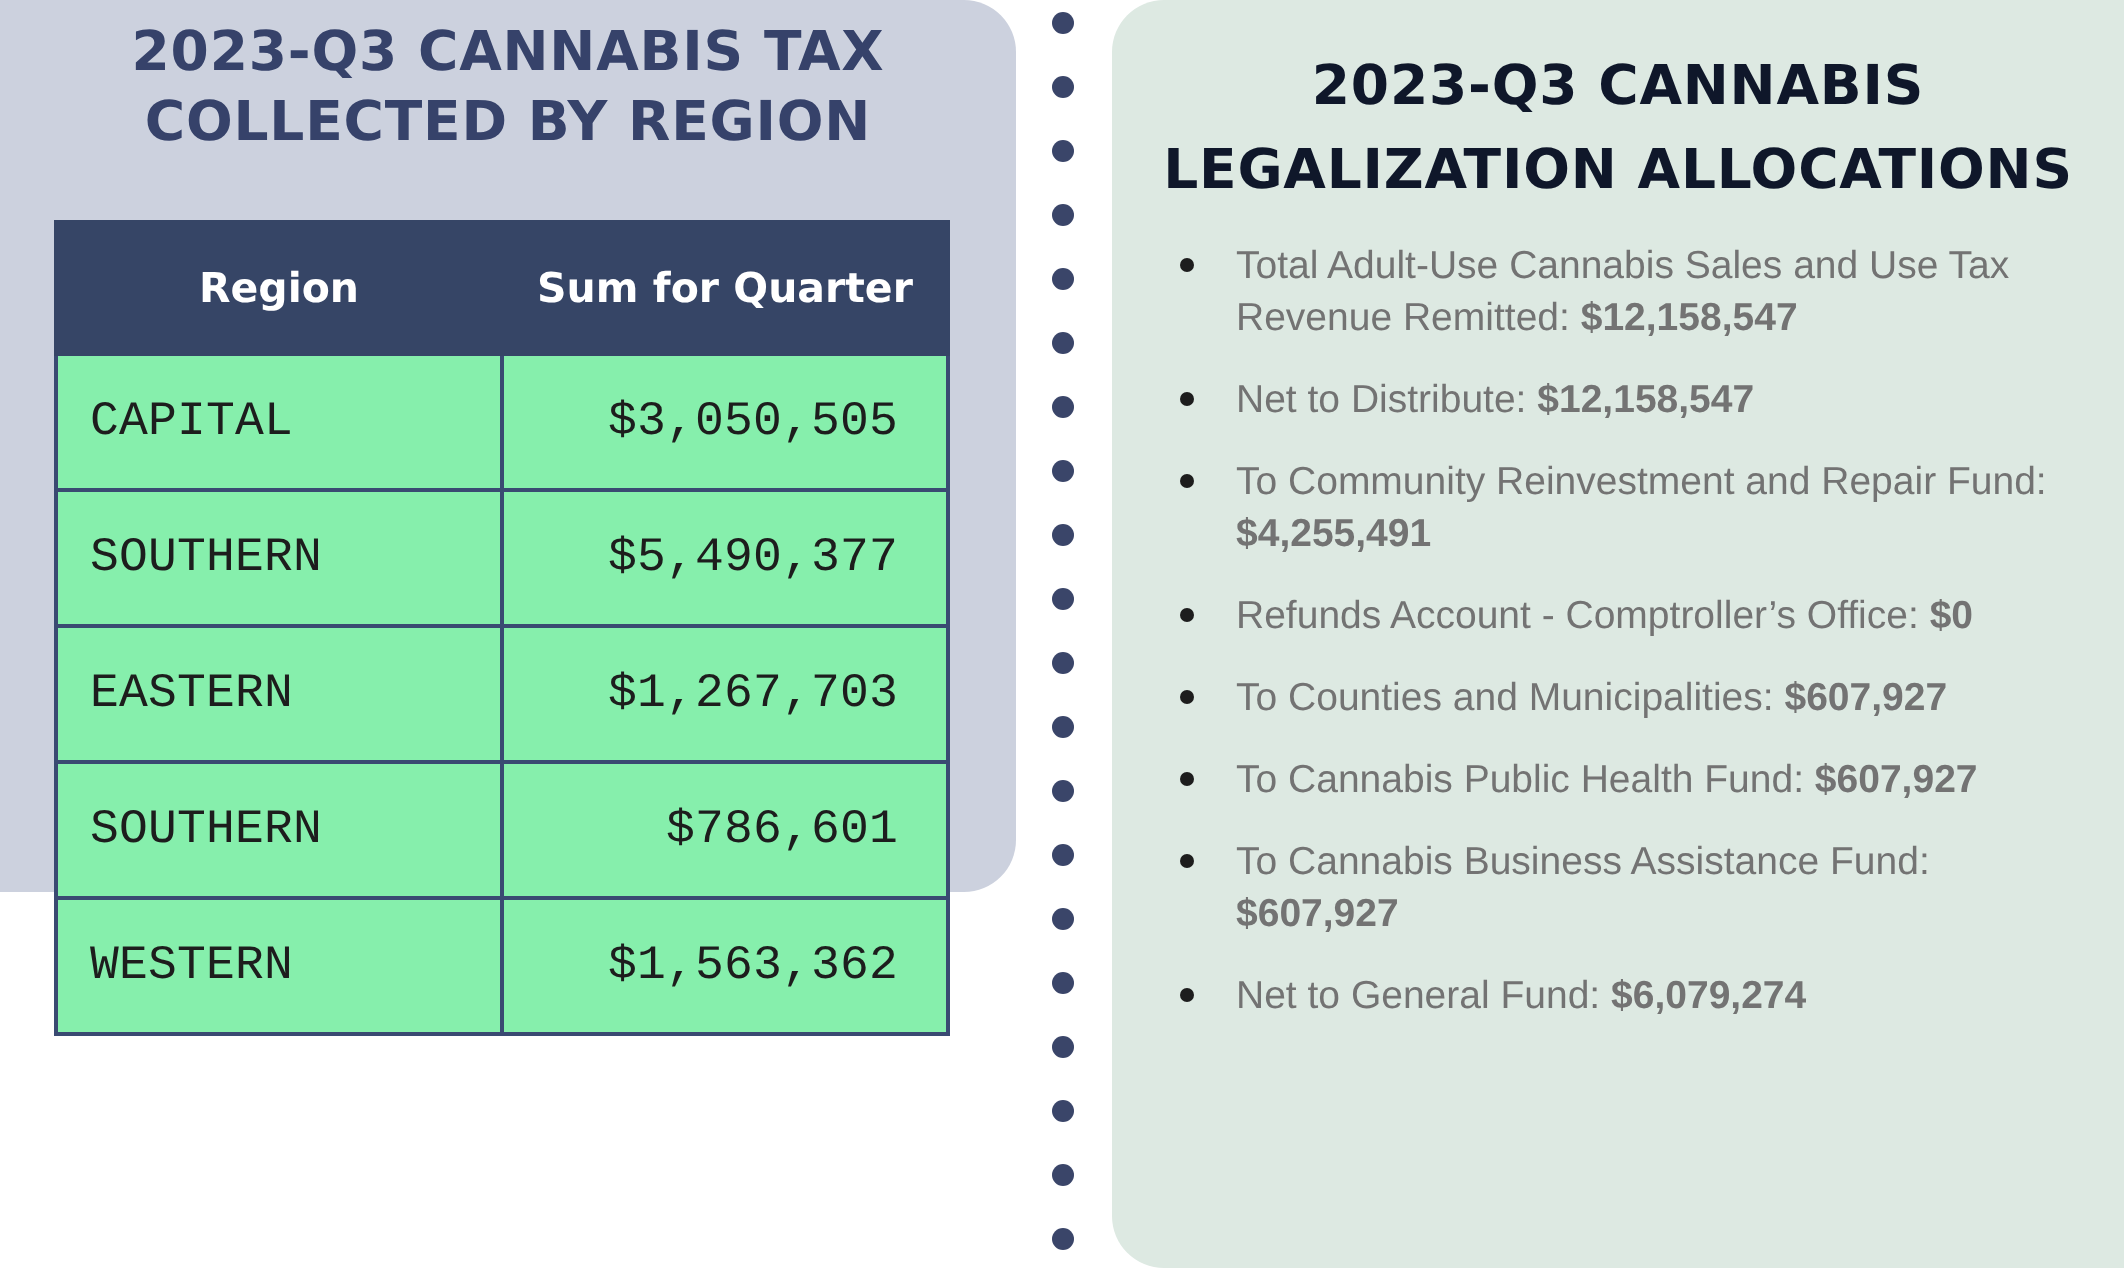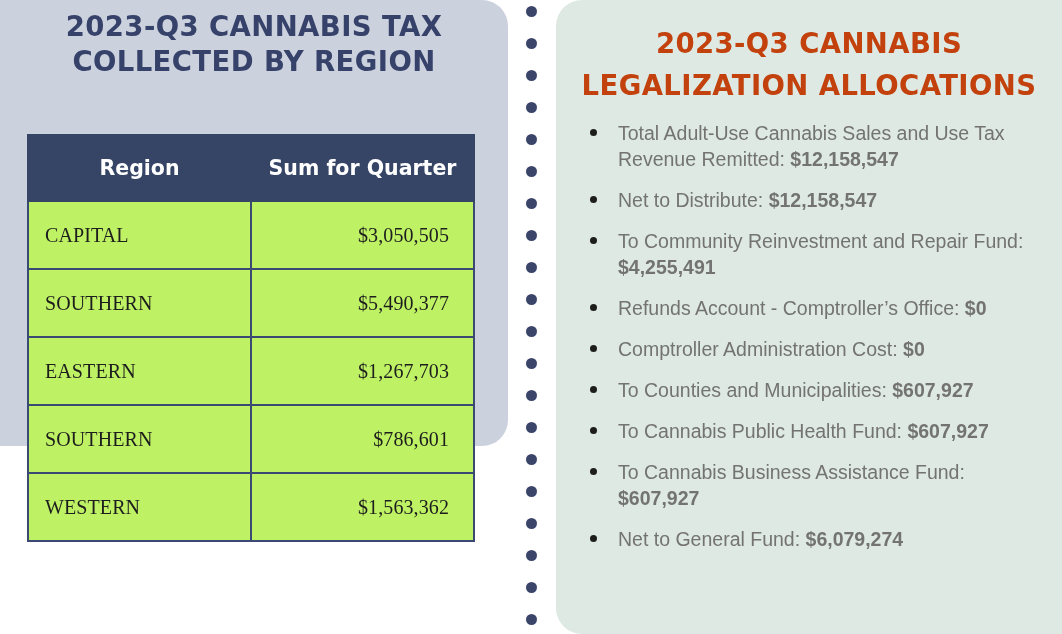--- a/index.html
+++ b/index.html
@@ -52,46 +52,45 @@
 
   
   .tax-table {
     position: absolute;
     left: 27px;
     top: 110px;
     width: 446px;
     border-collapse: collapse;
     table-layout: fixed;
     border: 2px solid #3a4a72;
-    margin-top: 24px;
   }
   .tax-table th,
   .tax-table td {
     border: 2px solid #3a4a72;
     box-sizing: border-box;
     padding: 0 16px;
     height: 68px;
     vertical-align: middle;
   }
   .tax-table thead th {
     background: #364566;
     color: #ffffff;
     font-family: "DejaVu Sans", sans-serif;
     font-weight: bold;
     font-size: 20.5px;
     text-align: center;
     height: 66px;
     border-color: #364566;
   }
   .tax-table tbody td {
-    background: #bef264;
+    background: #86efac;
     color: #1d1d1d;
-    font-family: Liberation Serif, serif;
+    font-family: Liberation Mono, monospace;
     font-weight: normal;
-    font-size: 20px;
+    font-size: 24px;
     letter-spacing: 0.1px;
   }
   .col-region { width: 223px; }
   .col-sum    { width: 223px; }
   .cell-region { text-align: left; }
   .cell-sum    { text-align: right; padding-right: 24px !important; }
   .cell-total-label { text-align: right; padding-right: 22px !important; }
 
   
   .divider {
@@ -119,21 +118,21 @@
     height: 634px;
     background: #dde9e2;
     border-top-left-radius: 26px;
     border-bottom-left-radius: 26px;
     box-sizing: border-box;
   }
   .right-title {
     margin: 0;
     padding: 22px 24px 0 24px;
     text-align: center;
-    color: #c2410c;
+    color: #0f172a;
     font-family: "DejaVu Sans", sans-serif;
     font-weight: bold;
     font-size: 27.5px;
     line-height: 42px;
     letter-spacing: 0.4px;
     text-transform: uppercase;
   }
   .right-title .title-line {
     display: block;
     white-space: nowrap;
@@ -238,21 +237,20 @@
   <section class="right-panel">
     <h1 class="right-title">
       <span class="title-line">2023-Q3 Cannabis</span>
       <span class="title-line">Legalization Allocations</span>
     </h1>
     <ul class="alloc-list">
         <li class="alloc-item"><span class="bullet"></span><span>Total Adult-Use Cannabis Sales and Use Tax Revenue Remitted: </span><span class="amount">$12,158,547</span></li>
         <li class="alloc-item"><span class="bullet"></span><span>Net to Distribute: </span><span class="amount">$12,158,547</span></li>
         <li class="alloc-item"><span class="bullet"></span><span>To Community Reinvestment and Repair Fund: </span><span class="amount">$4,255,491</span></li>
         <li class="alloc-item"><span class="bullet"></span><span>Refunds Account - Comptroller’s Office: </span><span class="amount">$0</span></li>
-        <li class="alloc-item"><span class="bullet"></span><span>Comptroller Administration Cost: </span><span class="amount">$0</span></li>
         <li class="alloc-item"><span class="bullet"></span><span>To Counties and Municipalities: </span><span class="amount">$607,927</span></li>
         <li class="alloc-item"><span class="bullet"></span><span>To Cannabis Public Health Fund: </span><span class="amount">$607,927</span></li>
         <li class="alloc-item"><span class="bullet"></span><span>To Cannabis Business Assistance Fund: </span><span class="amount">$607,927</span></li>
         <li class="alloc-item"><span class="bullet"></span><span>Net to General Fund: </span><span class="amount">$6,079,274</span></li>
       </ul>
   </section>
 
 </div>
 
 </body></html>

